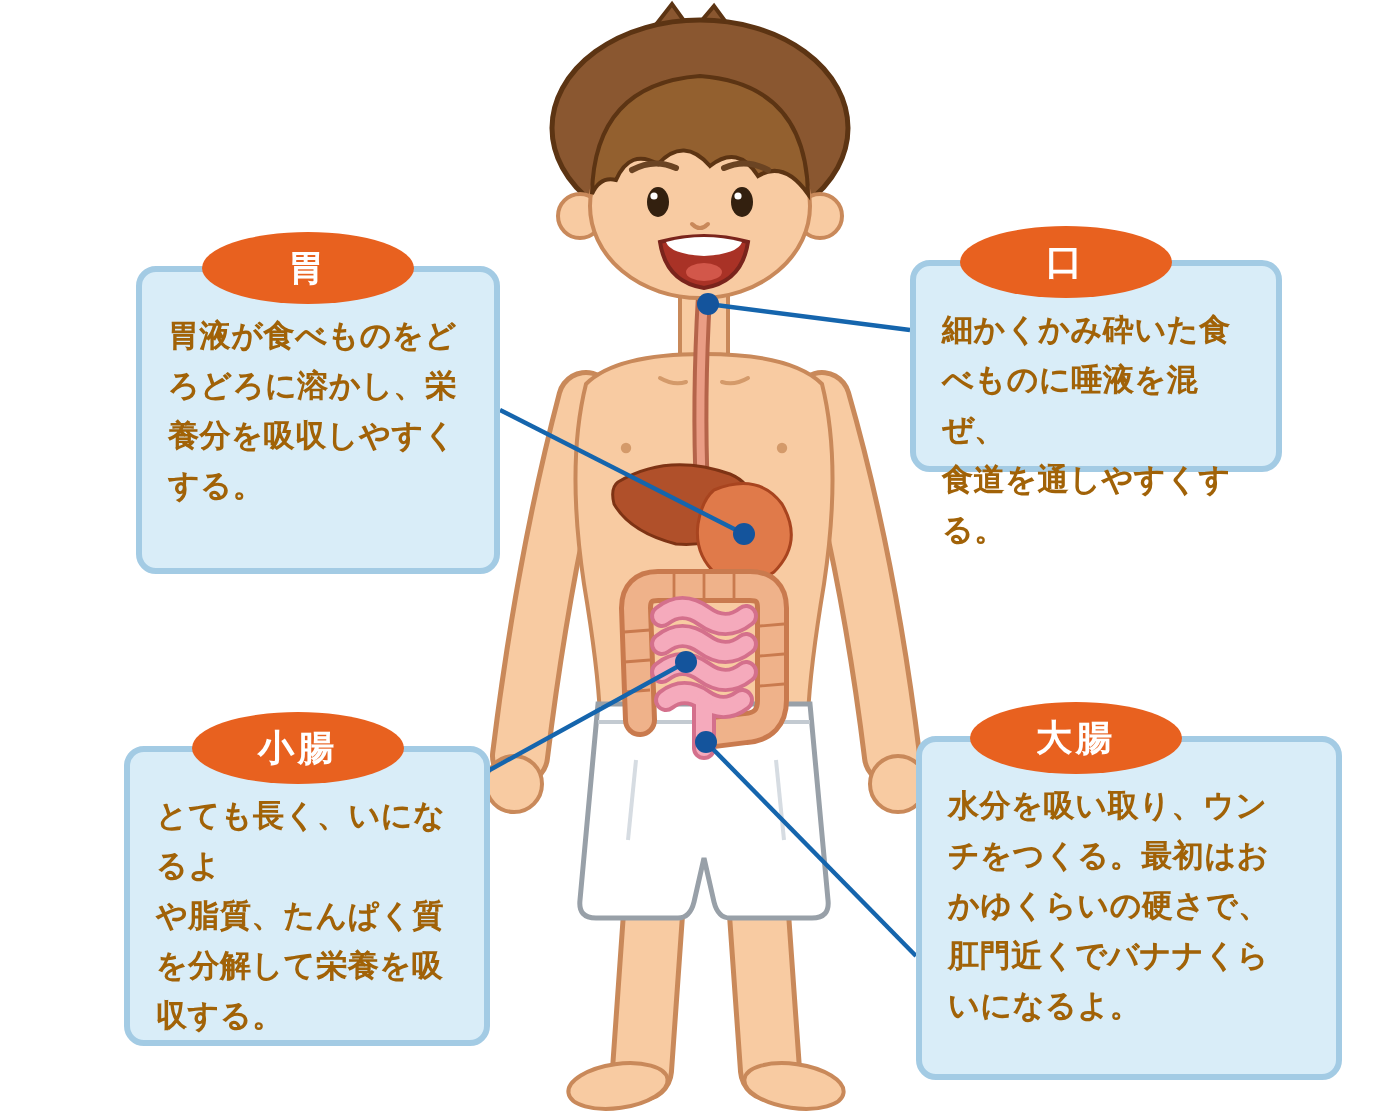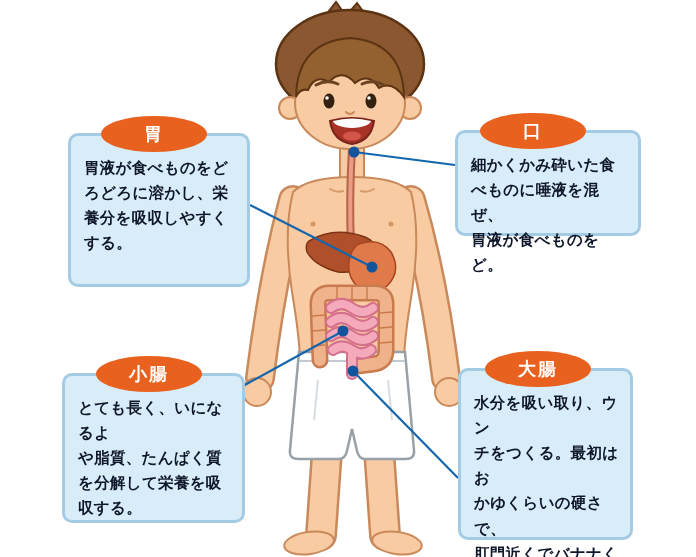--- a/index.html
+++ b/index.html
@@ -39,35 +39,35 @@
     font-size: 18px;
     font-weight: 700;
     letter-spacing: 2px;
     z-index: 3;
   }
   .callout-body {
     padding: 20px 10px 8px 13px;
     font-size: 15.5px;
     font-weight: 700;
     line-height: 1.62;
-    color: #0f172a;
+    color: #a16207;
     white-space: pre-line;
     letter-spacing: 0.3px;
   }
 
   #callout-stomach { left: 68px;  top: 133px; width: 182px; height: 154px; }
   #callout-stomach .callout-tab { left: 30px; }
 
   #callout-mouth   { left: 455px; top: 130px; width: 186px; height: 106px; }
   #callout-mouth .callout-tab { left: 22px; }
 
   #callout-small   { left: 62px;  top: 373px; width: 183px; height: 150px; }
   #callout-small .callout-tab { left: 31px; }
 
-  #callout-large   { left: 458px; top: 368px; width: 175px; height: 172px; }
+  #callout-large   { left: 458px; top: 368px; width: 213px; height: 172px; }
   #callout-large .callout-tab { left: 24px; }
 </style>
 </head>
 <body>
 
 <div class="stage">
 
   <svg width="696" height="557" viewBox="0 0 696 557">
 
     <g>
@@ -194,21 +194,21 @@
 養分を吸収しやすく
 する。</div>
   </div>
 
   <div class="callout" id="callout-mouth">
     <div class="callout-tab">
       <span>口</span>
     </div>
     <div class="callout-body">細かくかみ砕いた食
 べものに唾液を混ぜ、
-胃液が食べものをど。</div>
+食道を通しやすくする。</div>
   </div>
 
   <div class="callout" id="callout-small">
     <div class="callout-tab">
       <span>小腸</span>
     </div>
     <div class="callout-body">とても長く、いになるよ
 や脂質、たんぱく質
 を分解して栄養を吸
 収する。</div>

